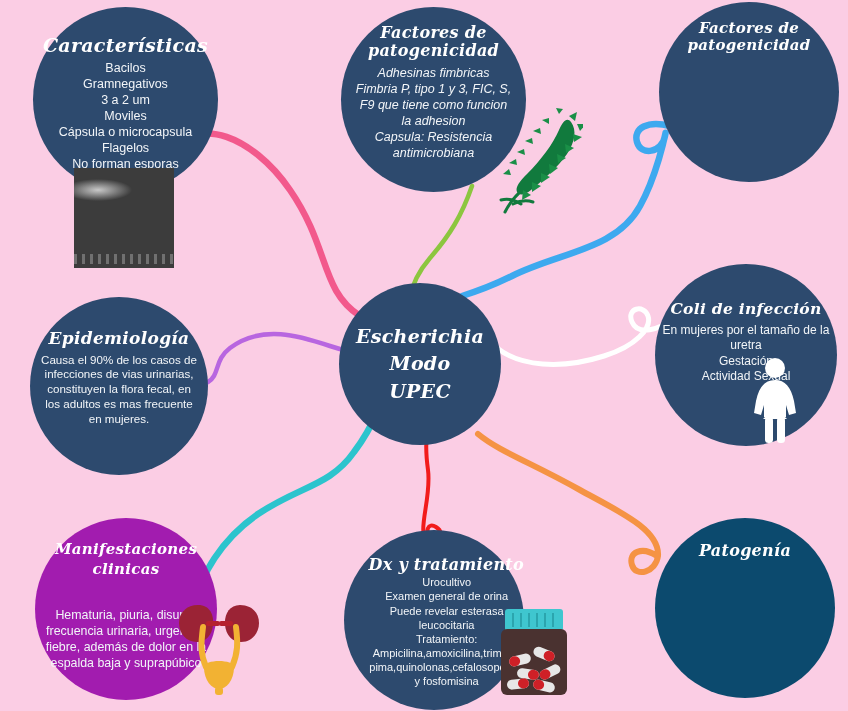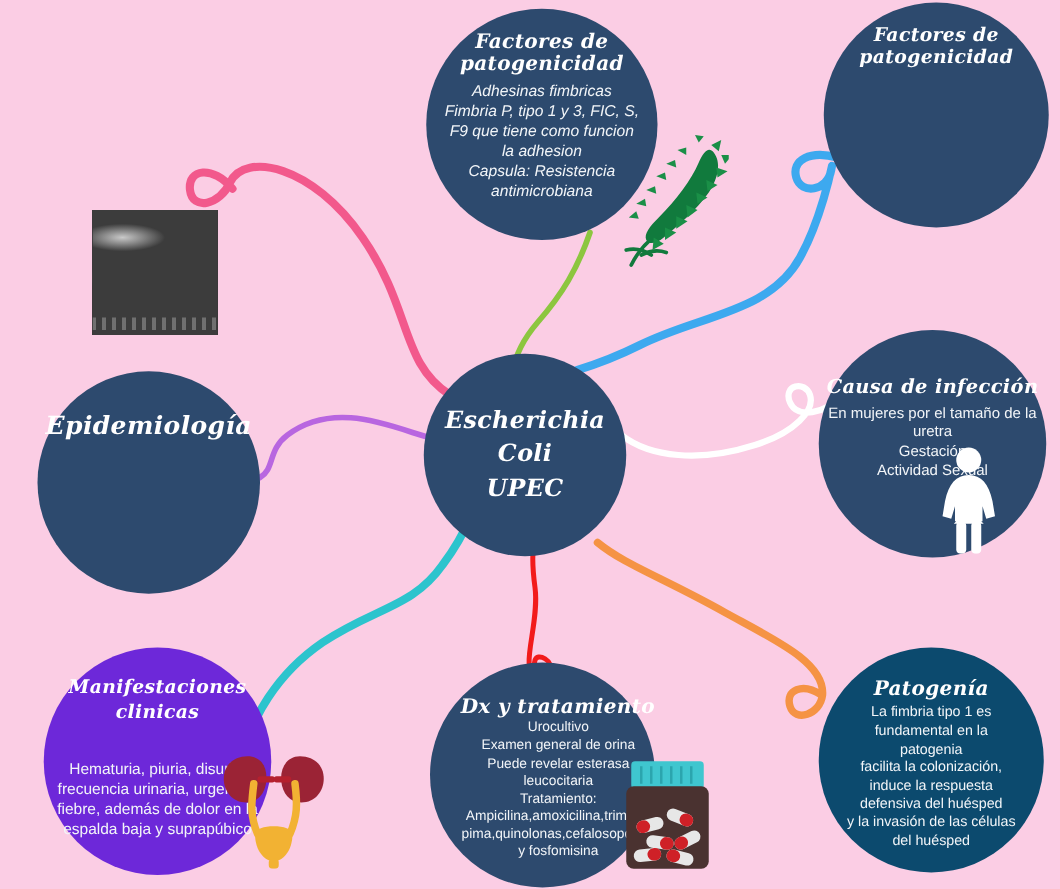--- a/index.html
+++ b/index.html
@@ -87,21 +87,21 @@
     padding-top:36px;
   }
   #node-modo .title{font-size:15.5px;margin-bottom:5px;}
   #node-modo .body{font-size:12px;}
 
   
   #node-epidemiologia{
     left:30px;top:297px;width:178px;height:178px;
     padding-top:32px;
   }
-  #node-epidemiologia .title{font-size:20px;margin-bottom:4px;}
+  #node-epidemiologia .title{font-size:17px;margin-bottom:4px;}
   #node-epidemiologia .body{font-size:11.6px;padding:0 10px;}
 
   
   #node-manifestaciones{
     left:35px;top:518px;width:182px;height:182px;
     padding-top:22px;
   }
   #node-manifestaciones .title{font-size:15px;margin-bottom:2px;line-height:1.3;}
   #node-manifestaciones .body{font-size:12.4px;padding:0 8px;}
 
@@ -183,57 +183,61 @@
     <path d="M198,596 C182,588 168,593 172,606 C176,619 196,613 198,598 C200,578 220,540 258,514
              C300,486 330,486 354,452 C366,436 372,424 376,414" fill="none" stroke="#2cc4cd" stroke-width="6.5" stroke-linecap="round"></path>
 
     <path d="M432,539 C424,531 428,522 436,527 C444,532 440,541 430,540 C414,538 432,500 428,470
              C425,448 426,438 428,430" fill="none" stroke="#f21b1b" stroke-width="4" stroke-linecap="round"></path>
 
     <path d="M657,556 C642,546 628,552 632,565 C636,578 656,572 658,556 C660,530 620,512 580,490
              C530,462 500,452 478,434" fill="none" stroke="#f59344" stroke-width="6" stroke-linecap="round"></path>
   </svg>
 
+  <div class="node" id="node-caracteristicas" style="background: rgb(45, 74, 110);">
+    <div class="title">Características</div>
+    <div class="body">Bacilos<br>Gramnegativos<br>3 a 2 um<br>Moviles<br>Cápsula o microcapsula<br>Flagelos<br>No forman esporas</div>
+  </div>
 
   <div class="node" id="node-factores1" style="background: rgb(45, 74, 110);">
     <div class="title">Factores de<br>patogenicidad</div>
     <div class="body">Adhesinas fimbricas<br>Fimbria P, tipo 1 y 3, FIC, S,<br>F9 que tiene como funcion<br>la adhesion<br>Capsula: Resistencia<br>antimicrobiana</div>
   </div>
 
   <div class="node" id="node-factores2" style="background: rgb(45, 74, 110);">
     <div class="title">Factores de<br>patogenicidad</div>
   </div>
 
   <div class="node" id="node-modo" style="background: rgb(45, 74, 110);">
-    <div class="title">Causa de infección</div>
+    <div class="title">Coli de infección</div>
     <div class="body">En mujeres por el tamaño de la<br>uretra<br>Gestación<br>Actividad Sexual</div>
   </div>
 
   <div class="node" id="node-epidemiologia" style="background: rgb(45, 74, 110);">
     <div class="title">Epidemiología</div>
-  </div>
-
-  <div class="node" id="node-manifestaciones" style="background: #6d28d9; gap: 27px;">
+    <div class="body">Causa el 90% de los casos de infecciones de vias urinarias, constituyen la flora fecal,  en los adultos es mas frecuente en mujeres.</div>
+  </div>
+
+  <div class="node" id="node-manifestaciones" style="background: #a21caf; gap: 27px;">
     <div class="title">Manifestaciones<br>clinicas</div>
     <div class="body">Hematuria, piuria, disuria, frecuencia urinaria, urgencia, fiebre, además de dolor en la espalda baja y suprapúbico</div>
   </div>
 
   <div class="node" id="node-dx" style="background: rgb(45, 74, 110);">
     <div class="title">Dx y tratamiento</div>
     <div class="body">Urocultivo<br>Examen general de orina<br>Puede revelar esterasa<br>leucocitaria<br>Tratamiento:<br>Ampicilina,amoxicilina,trimetro<br>pima,quinolonas,cefalosoporina<br>y fosfomisina</div>
   </div>
 
   <div class="node" id="node-patogenia" style="background: #0c4a6e;">
     <div class="title">Patogenía</div>
-    <div class="body">La fimbria tipo 1 es<br>fundamental en la<br>patogenia<br>facilita la colonización,<br>induce la respuesta<br>defensiva del huésped<br>y la invasión de las células<br>del huésped</div>
   </div>
 
   <div class="node" id="node-center" style="background: rgb(45, 74, 110);">
     <div class="title">Escherichia</div>
-    <div class="title">Coli</div>
+    <div class="title">Modo</div>
     <div class="title">UPEC</div>
   </div>
 
   <div id="photo-ecoli">
     <div class="sem"></div>
     <div class="scalebar"></div>
   </div>
 
   <svg id="icon-bacteria" viewBox="0 0 96 110">
     <g stroke="#117a3d" stroke-width="3" fill="none" stroke-linecap="round">

